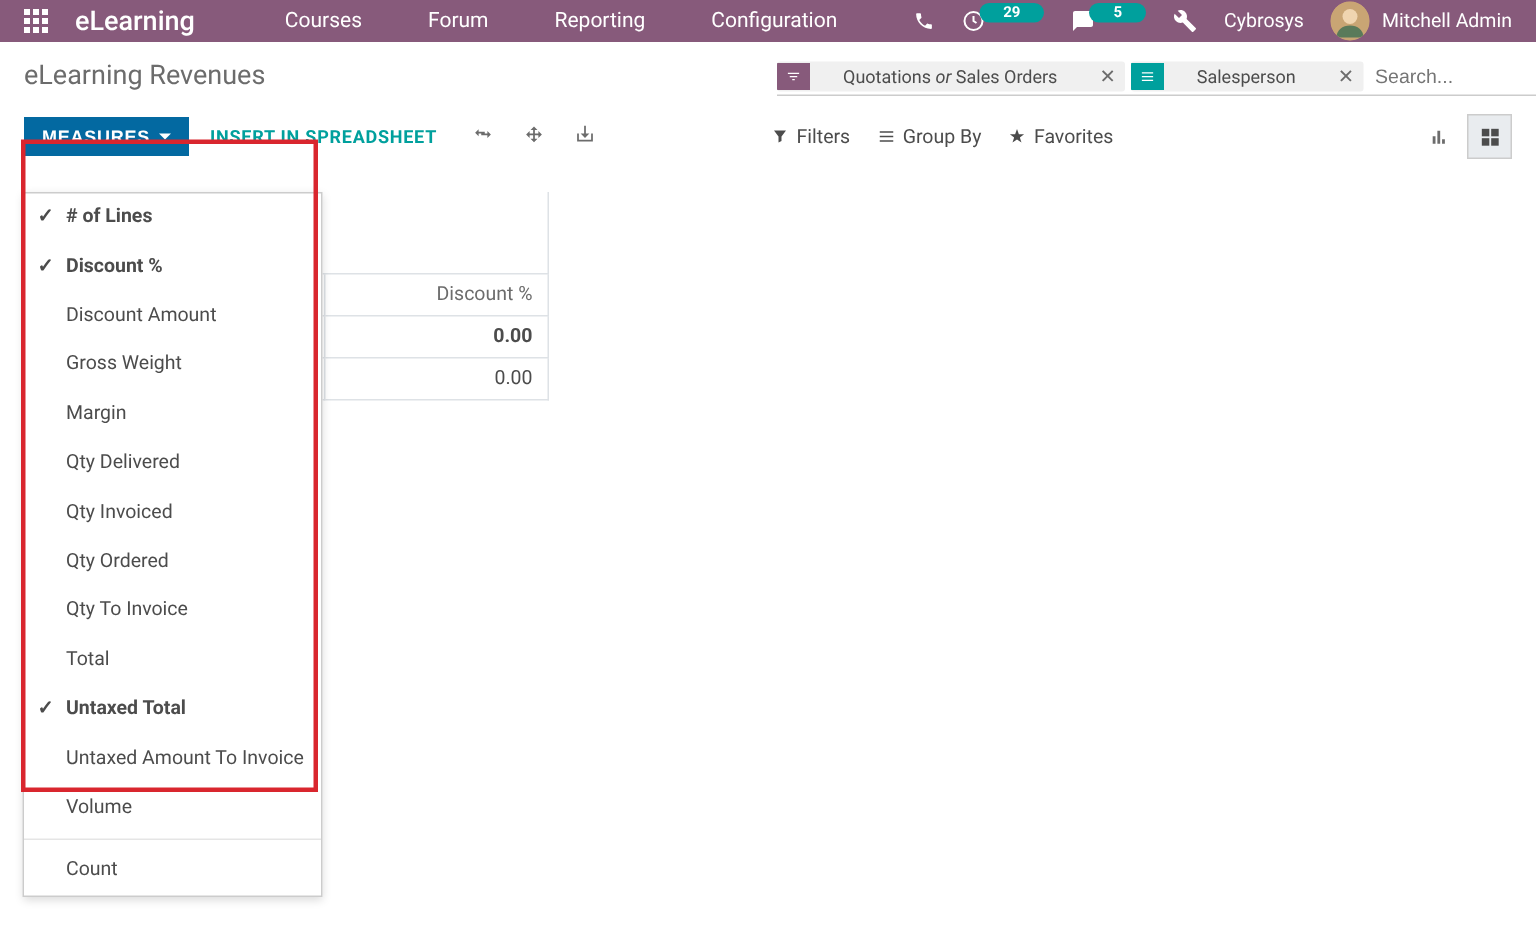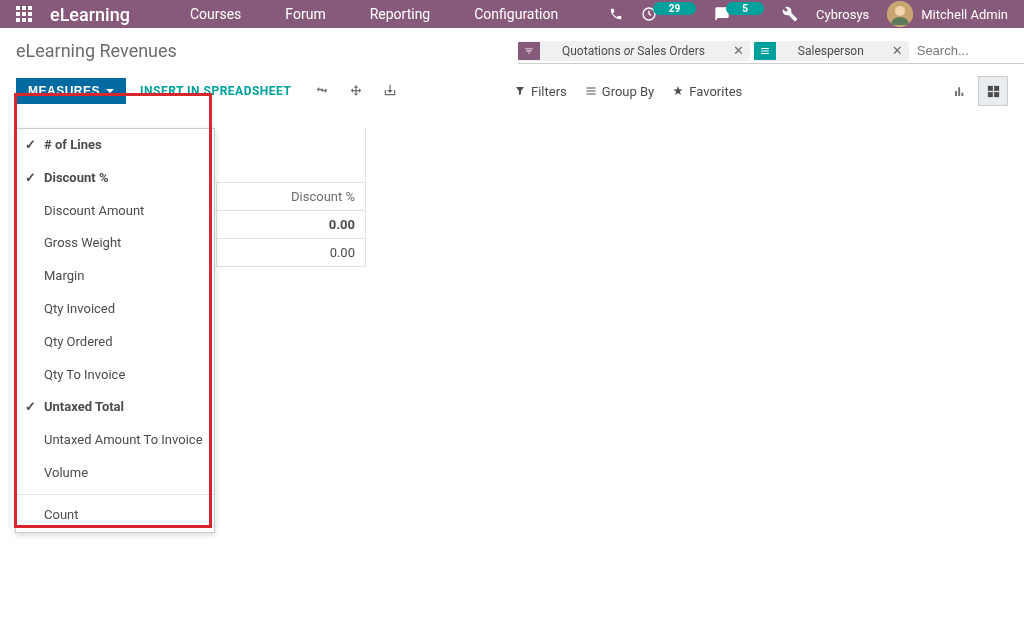--- a/index.html
+++ b/index.html
@@ -237,23 +237,25 @@
     </table>
 </div>
 
 <div class="dropdown">
   <div id="measures-list">
       <div class="dropdown-item checked"># of Lines</div>
       <div class="dropdown-item checked">Discount %</div>
       <div class="dropdown-item">Discount Amount</div>
       <div class="dropdown-item">Gross Weight</div>
       <div class="dropdown-item">Margin</div>
+      <div class="dropdown-item">Qty Delivered</div>
       <div class="dropdown-item">Qty Invoiced</div>
       <div class="dropdown-item">Qty Ordered</div>
       <div class="dropdown-item">Qty To Invoice</div>
+      <div class="dropdown-item">Total</div>
       <div class="dropdown-item checked">Untaxed Total</div>
       <div class="dropdown-item">Untaxed Amount To Invoice</div>
       <div class="dropdown-item">Volume</div>
     </div>
   <div class="dropdown-sep"></div>
   <div class="dropdown-item">Count</div>
 </div>
 
 <div class="highlight-box"></div>
 

